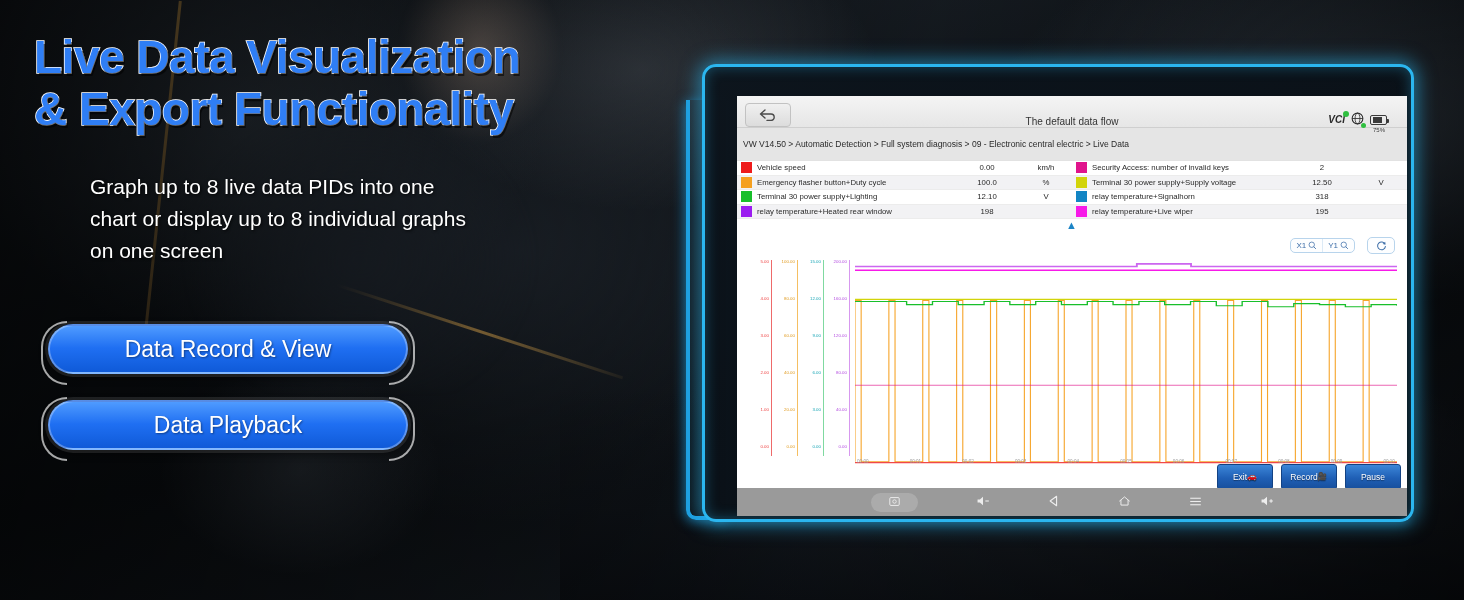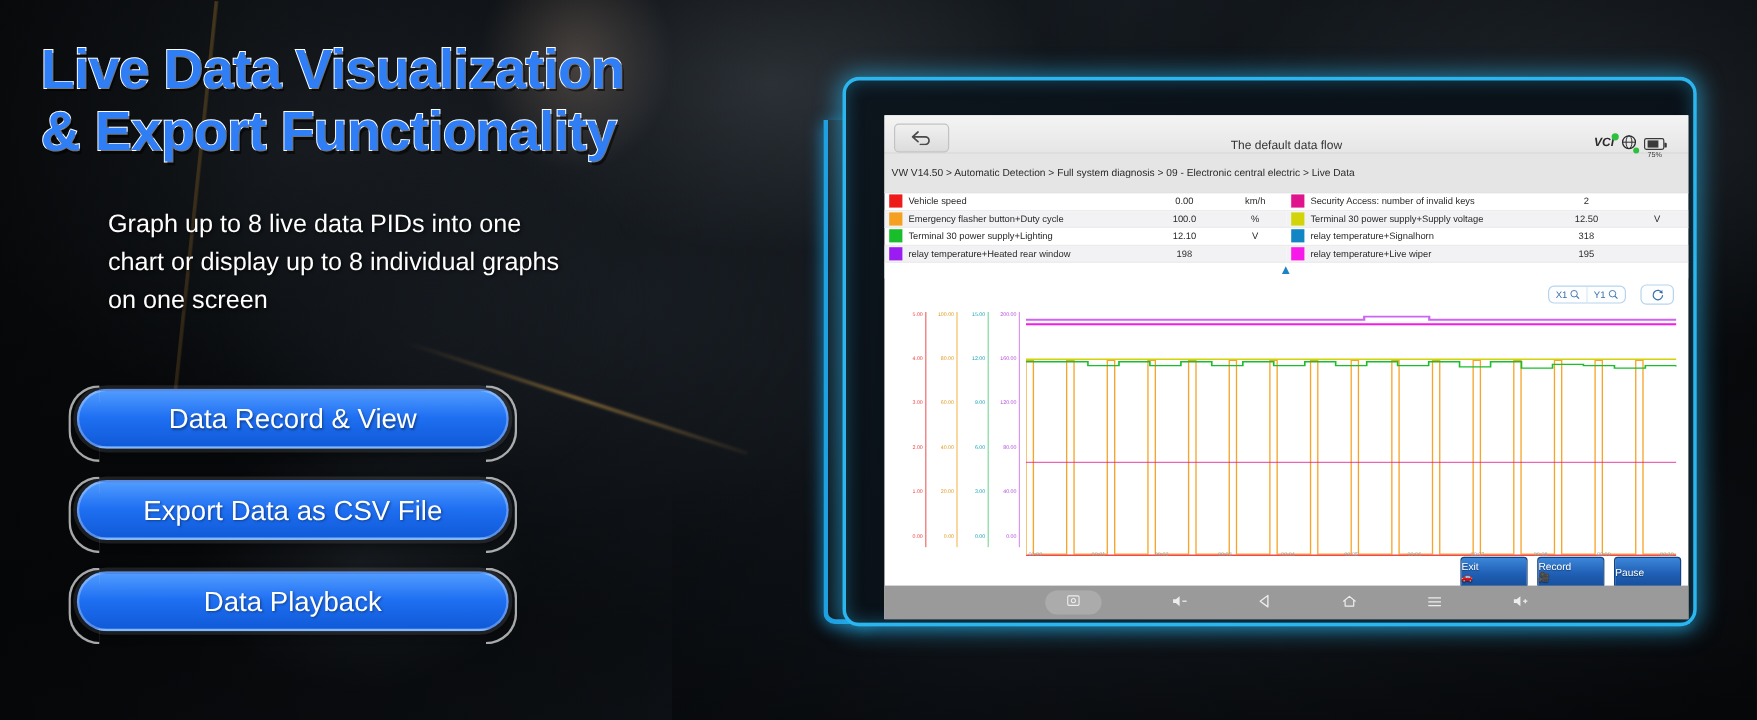--- a/index.html
+++ b/index.html
@@ -65,21 +65,21 @@
   .headline span { display: block; white-space: nowrap; }
 
   .subcopy {
     position: absolute; left: 42px; top: 171px; width: 640px;
     font-size: 21px; line-height: 1.52; color: #ffffff;
     text-shadow: 1px 1px 3px rgba(0,0,0,0.85);
     margin-left: 48px;
   }
   .subcopy span { display: block; }
 
-  .pill-list { position: absolute; left: 64px; top: 324px; width: 360px; }
+  .pill-list { position: absolute; left: 48px; top: 324px; width: 360px; }
   .pill {
     position: relative;
     height: 50px; margin-bottom: 26px;
     border-radius: 26px;
     background: linear-gradient(180deg, #4f9bff 0%, #1f6ff2 48%, #0f5ad8 100%);
     border: 2px solid rgba(255,255,255,0.30);
     box-shadow: 0 0 0 3px rgba(255,255,255,0.10), 0 3px 8px rgba(0,0,0,0.55);
     color: #ffffff; font-size: 23px;
     display: flex; align-items: center; justify-content: center;
     text-shadow: 1px 1px 2px rgba(0,0,0,0.4);
@@ -200,21 +200,21 @@
     display: flex; justify-content: space-between; font-size: 4.6px; color: #9a9a9a; padding: 0 2px;
   }
 
   
   .actions { position: absolute; right: 6px; bottom: 26px; display: flex; gap: 8px; }
   .act-btn {
     width: 56px; height: 26px; border-radius: 3px;
     background: linear-gradient(180deg,#3c86d8 0%,#1f5fb5 55%,#174f9c 100%);
     border: 1px solid #134283;
     color: #ffffff; font-size: 8.5px;
-    display: flex; flex-direction: column; align-items: flex-start; justify-content: center; line-height: 1.05;
+    display: flex; flex-direction: row; align-items: center; justify-content: center; line-height: 1.05;
     text-shadow: 0 1px 1px rgba(0,0,0,0.45);
   }
   .act-ico { font-size: 8px; }
 
   
   .navbar {
     position: absolute; left: 0; right: 0; bottom: 0; height: 28px;
     background: #9a9a9a; display: flex; align-items: center; justify-content: center; gap: 58px;
     color: #f2f2f2;
   }
@@ -239,21 +239,20 @@
 </div>
 
 <div class="subcopy">
   <span>Graph up to 8 live data PIDs into one</span>
   <span>chart or display up to 8 individual graphs</span>
   <span>on one screen</span>
 </div>
 
 <div class="pill-list">
   <div class="pill">Data Record &amp; View</div>
-  <div class="pill">Export Data as CSV File</div>
   <div class="pill">Data Playback</div>
 </div>
 
 <div class="tablet-accent"></div>
 <div class="tablet-accent2"></div>
 <div class="tablet-glow"></div>
 
 <div class="screen">
 
   <div class="app-header">

